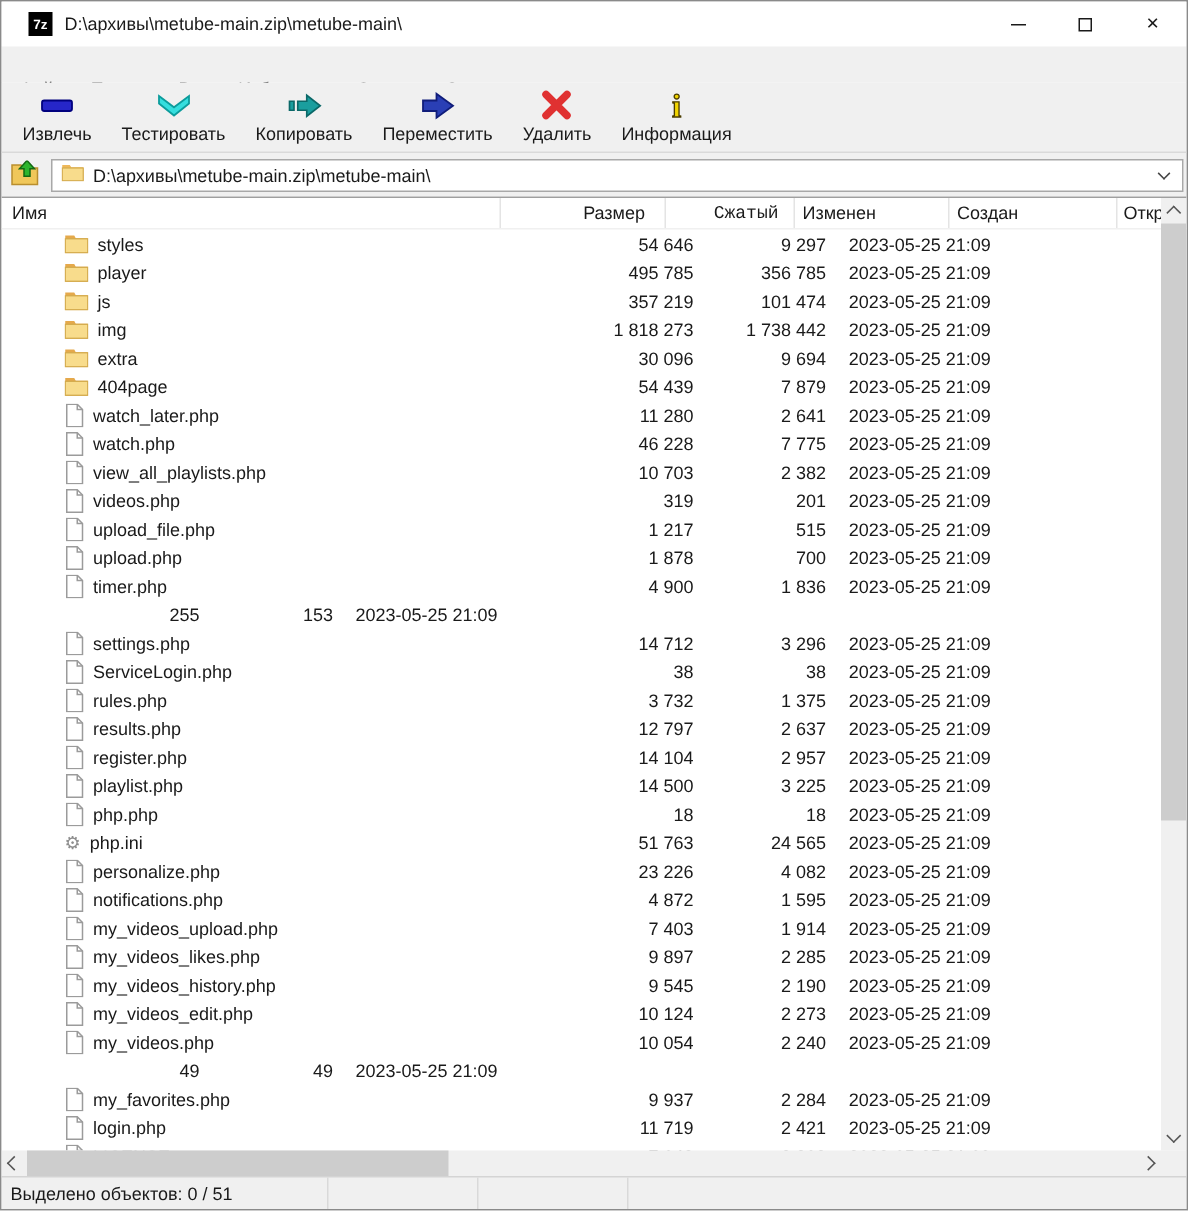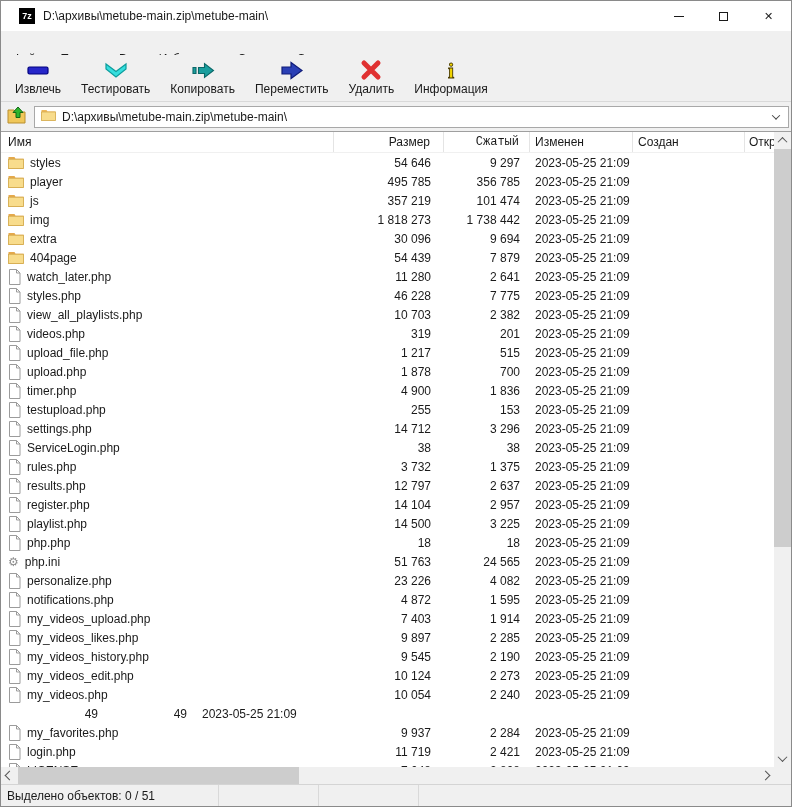--- a/index.html
+++ b/index.html
@@ -48,21 +48,21 @@
   .header-row { height:21px; display:flex; background:#fff; border-bottom:1px solid #f0f0f0; padding-right:17px; }
   .hcell { height:100%; display:flex; align-items:center; border-right:1px solid #e4e4e4; font-size:12px; color:#1a1a1a; overflow:hidden; white-space:nowrap; }
   .hcell.c-name     { width:333px; padding-left:7px; }
   .hcell.c-size     { width:110px; justify-content:flex-end; padding-right:13px; }
   .hcell.c-packed   { width:86px;  justify-content:flex-end; padding-right:10px;font-family:Liberation Mono, monospace; }
   .hcell.c-modified { width:103px; padding-left:5px; }
   .hcell.c-created  { width:112px; padding-left:5px; }
   .hcell.c-accessed { flex:1; padding-left:4px; border-right:none; }
 
   .rows { position:absolute; top:21px; left:0; right:17px; bottom:17px; overflow:hidden; }
-  .frow { height:19px; display:flex; align-items:center; font-size:12px; white-space:nowrap; }
+  .frow { height:19px; display:flex; align-items:center; font-size:12px; white-space:nowrap;padding-left:35px; }
   .cell { overflow:hidden; white-space:nowrap; }
   .cell.c-name     { width:333px; display:flex; align-items:center; padding-left:7px; }
   .cell.c-name .ric { margin-right:6px; flex:0 0 auto; display:flex; align-items:center; }
   .cell.c-size     { width:110px; text-align:right; padding-right:13px; }
   .cell.c-packed   { width:86px;  text-align:right; padding-right:10px; }
   .cell.c-modified { width:103px; padding-left:5px; }
   .cell.c-created  { width:112px; padding-left:5px; }
   .gear-glyph { font-size:12px; color:#8d8d8d; line-height:1; }
 
   
@@ -313,21 +313,21 @@
         <div class="frow">
         <div class="cell c-name">
 
           <span class="ric ic-file">
               <svg width="13" height="16" viewBox="0 0 13 16">
                 <path d="M1.5 0.5h7l3.5 3.5v11.5h-10.5z" fill="#ffffff" stroke="#9b9b9b" stroke-width="1"></path>
                 <path d="M8.5 0.5v3.5h3.5" fill="none" stroke="#9b9b9b" stroke-width="1"></path>
               </svg>
             </span>
 
-          <span class="rname">styles.php</span>
+          <span class="rname">watch.php</span>
         </div>
         <div class="cell c-size">46 228</div>
         <div class="cell c-packed">7 775</div>
         <div class="cell c-modified">2023-05-25 21:09</div>
         <div class="cell c-created"></div>
       </div>
         <div class="frow">
         <div class="cell c-name">
 
           <span class="ric ic-file">
@@ -406,31 +406,20 @@
             </span>
 
           <span class="rname">timer.php</span>
         </div>
         <div class="cell c-size">4 900</div>
         <div class="cell c-packed">1 836</div>
         <div class="cell c-modified">2023-05-25 21:09</div>
         <div class="cell c-created"></div>
       </div>
         <div class="frow">
-        <div class="cell c-name">
-
-          <span class="ric ic-file">
-              <svg width="13" height="16" viewBox="0 0 13 16">
-                <path d="M1.5 0.5h7l3.5 3.5v11.5h-10.5z" fill="#ffffff" stroke="#9b9b9b" stroke-width="1"></path>
-                <path d="M8.5 0.5v3.5h3.5" fill="none" stroke="#9b9b9b" stroke-width="1"></path>
-              </svg>
-            </span>
-
-          <span class="rname">testupload.php</span>
-        </div>
         <div class="cell c-size">255</div>
         <div class="cell c-packed">153</div>
         <div class="cell c-modified">2023-05-25 21:09</div>
         <div class="cell c-created"></div>
       </div>
         <div class="frow">
         <div class="cell c-name">
 
           <span class="ric ic-file">
               <svg width="13" height="16" viewBox="0 0 13 16">

